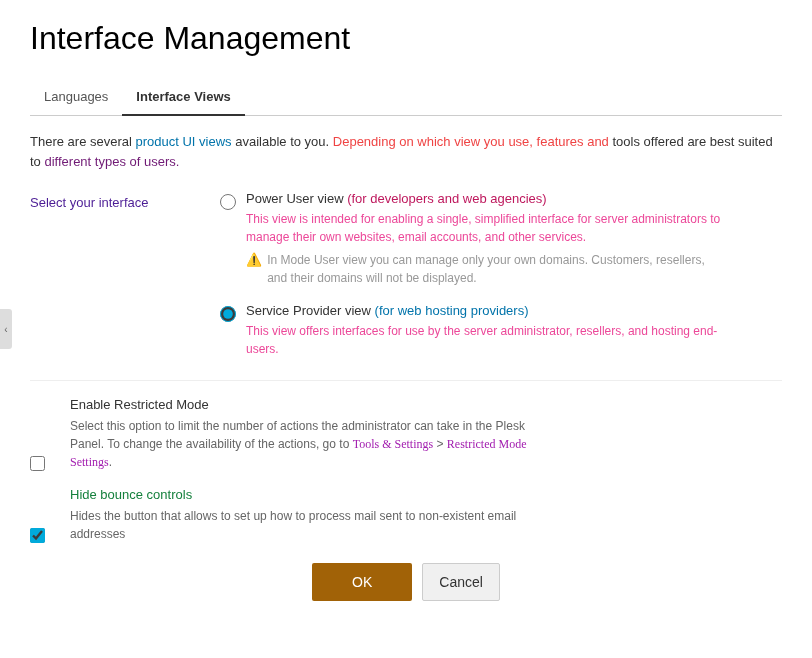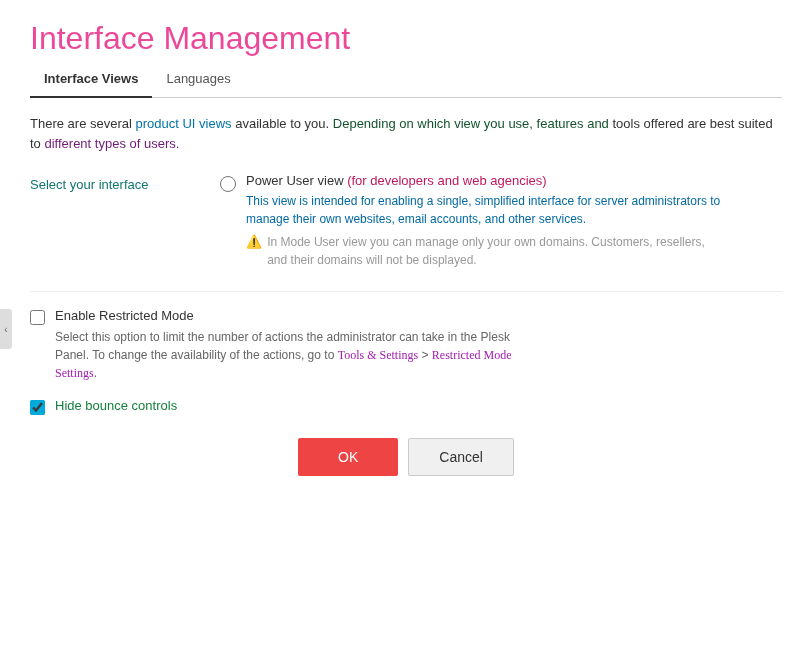--- a/index.html
+++ b/index.html
@@ -8,22 +8,22 @@
       font-size: 13px;
       color: #333;
       background: #fff;
       width: 812px;
       min-height: 658px;
       padding: 20px 30px 30px 30px;
     }
     h1 {
       font-size: 32px;
       font-weight: normal;
-      color: #ec4899;
-      margin-bottom: 6px;
+      color: #000000;
+      margin-bottom: 24px;
     }
     .tabs {
       display: flex;
       border-bottom: 1px solid #ccc;
       margin-bottom: 16px;
     }
     .tab {
       padding: 8px 14px 10px 14px;
       cursor: pointer;
       font-size: 13px;
@@ -43,21 +43,21 @@
       margin-bottom: 20px;
       max-width: 780px;
     }
     .interface-section {
       display: flex;
       align-items: flex-start;
       margin-bottom: 22px;
     }
     .interface-label {
       font-size: 13px;
-      color: #0f766e;
+      color: #4c1d95;
       min-width: 190px;
       padding-top: 4px;
     }
     .radio-options {
       display: flex;
       flex-direction: column;
       gap: 16px;
       flex: 1;
     }
     .radio-option {
@@ -81,21 +81,21 @@
       margin-bottom: 4px;
     }
     .option-title .highlight {
       color: #be185d;
     }
     .option-title .highlight-blue {
       color: #0073aa;
     }
     .option-desc {
       font-size: 12px;
-      color: #0369a1;
+      color: #ec4899;
       line-height: 1.5;
       max-width: 480px;
     }
     .warning-line {
       display: flex;
       align-items: flex-start;
       gap: 5px;
       margin-top: 5px;
       max-width: 480px;
     }
@@ -109,22 +109,22 @@
       color: #999;
       line-height: 1.5;
     }
     .divider {
       border: none;
       border-top: 1px solid #eee;
       margin: 10px 0 16px 0;
     }
     .checkbox-section {
       display: flex;
-      align-items: flex-start;
-      gap: 10px;
+      align-items: flex-end;
+      gap: 25px;
       margin-bottom: 16px;
     }
     .checkbox-section input[type="checkbox"] {
       width: 15px;
       height: 15px;
       margin-top: 2px;
       cursor: pointer;
       accent-color: #00aadb;
       flex-shrink: 0;
     }
@@ -150,33 +150,33 @@
       font-family: Liberation Serif, serif;
     }
     .buttons {
       display: flex;
       gap: 10px;
       margin-top: 20px;
       padding-left: 0;
       justify-content: center;
     }
     .btn-ok {
-      background: #ef4444;
+      background: #a16207;
       color: #fff;
       border: none;
       padding: 10px 40px;
       font-size: 14px;
       cursor: pointer;
       border-radius: 2px;
     }
     .btn-cancel {
       background: #f0f0f0;
       color: #333;
       border: 1px solid #ccc;
-      padding: 10px 30px;
+      padding: 10px 16px;
       font-size: 14px;
       cursor: pointer;
       border-radius: 2px;
     }
     .left-collapse {
       position: fixed;
       left: 0;
       top: 50%;
       transform: translateY(-50%);
       background: #ddd;
@@ -192,26 +192,26 @@
     }
   </style>
 </head>
 <body>
 
 <div class="left-collapse">‹</div>
 
 <h1>Interface Management</h1>
 
 <div class="tabs">
+  <div class="tab">Languages</div>
   <div class="tab active">Interface Views</div>
-  <div class="tab">Languages</div>
 </div>
 
 <p class="description">
-  There are several <span style="color:#0073aa">product UI views</span> available to you. <span style="color:#14532d">Depending on which view you use, features and</span> tools offered are best
+  There are several <span style="color:#0073aa">product UI views</span> available to you. <span style="color:#ef4444">Depending on which view you use, features and</span> tools offered are best
   suited to <span style="color:#701a75">different types of users.</span>
 </p>
 
 <div class="interface-section">
   <div class="interface-label">Select your interface</div>
   <div class="radio-options">
 
     <div class="radio-option">
       <input type="radio" name="interface-view" id="power-user" style="">
       <div class="option-content">
@@ -219,20 +219,29 @@
           <span>Power User view </span><span class="highlight">(for developers and web agencies)</span>
         </div>
         <div class="option-desc">This view is intended for enabling a single, simplified interface for server administrators to manage their own websites, email accounts, and other services.</div>
         <div class="warning-line">
           <span class="warning-icon">⚠️</span>
           <span class="warning-text">In Mode User view you can manage only your own domains. Customers, resellers, and their domains will not be displayed.</span>
         </div>
       </div>
     </div>
 
+    <div class="radio-option">
+      <input type="radio" name="interface-view" id="service-provider" checked="" style="">
+      <div class="option-content">
+        <div class="option-title">
+          <span>Service Provider view </span><span class="highlight-blue">(for web hosting providers)</span>
+        </div>
+        <div class="option-desc">This view offers interfaces for use by the server administrator, resellers, and hosting end-users.</div>
+      </div>
+    </div>
 
   </div>
 </div>
 
 <hr class="divider">
 
 <div class="checkbox-section">
   <input type="checkbox" id="restricted-mode" style="">
   <div class="checkbox-content">
     <div class="checkbox-title">Enable Restricted Mode</div>
@@ -240,19 +249,20 @@
       <span>Select this option to limit the number of actions the administrator can take in the Plesk Panel. To change the availability of the actions, go to</span>
       <a class="link-text">Tools &amp; Settings</a><span> &gt; </span><a class="link-text">Restricted Mode Settings</a><span>.</span>
     </div>
   </div>
 </div>
 
 <div class="checkbox-section">
   <input type="checkbox" id="hide-bounce" checked="" style="accent-color: rgb(0, 170, 219);">
   <div class="checkbox-content">
     <div class="checkbox-title checked">Hide bounce controls</div>
+    <div class="checkbox-desc">Hides the button that allows to set up how to process mail sent to non-existent email addresses</div>
   </div>
 </div>
 
 <div class="buttons">
   <button class="btn-ok">OK</button>
   <button class="btn-cancel">Cancel</button>
 </div>
 
 </body></html>

